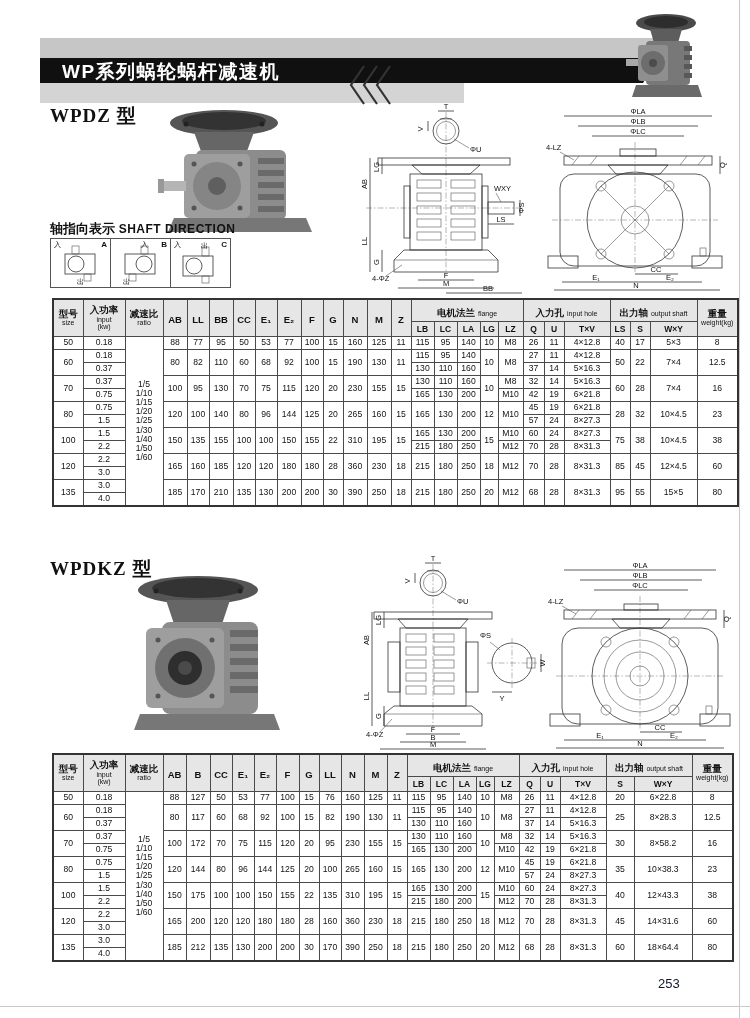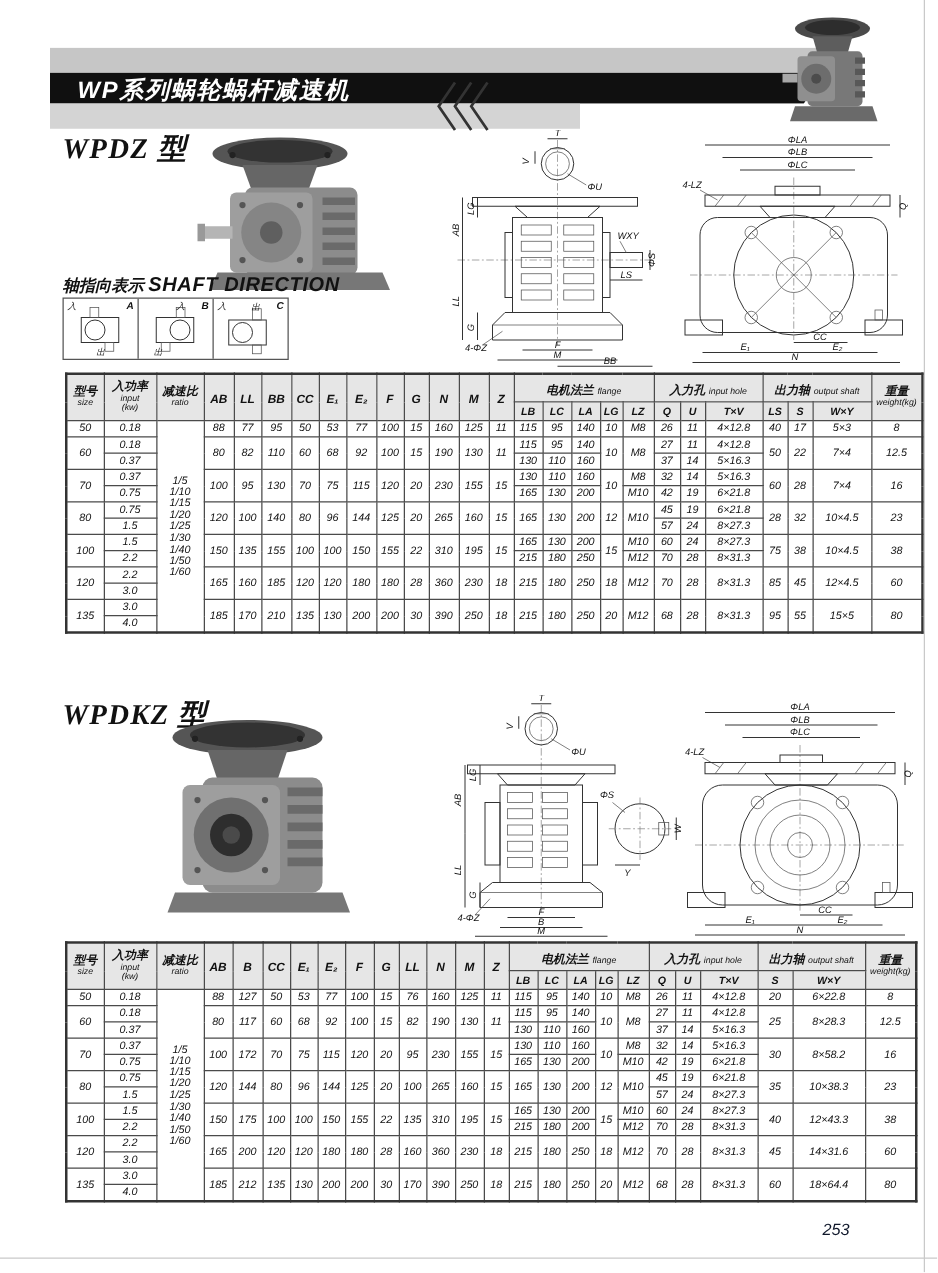--- a/index.html
+++ b/index.html
@@ -1,30 +1,30 @@
 <!DOCTYPE html>
 <html><head>
 <meta charset="utf-8">
 <style>
   html,body{margin:0;padding:0;background:#ffffff;}
   #page{position:relative;width:750px;height:1018px;background:#fff;overflow:hidden;
-        font-family:"Liberation Sans",sans-serif;color:#111;font-style:italic;}
+        font-family:"Liberation Sans",sans-serif;color:#111;}
   .abs{position:absolute;}
 
   
   .band-top{left:40px;top:38px;width:628px;height:21px;background:#c6c6c6;
             clip-path:polygon(0 0,100% 0,calc(100% - 16px) 100%,0 100%);}
   .band-black{left:40px;top:58px;width:618px;height:25px;background:#101010;
             clip-path:polygon(0 0,100% 0,calc(100% - 15px) 100%,0 100%);}
   .band-title{left:62px;top:59px;font-size:19px;font-weight:bold;color:#fff;letter-spacing:1.5px;}
   .band-bottom{left:40px;top:83px;width:424px;height:20px;background:#d4d4d4;}
 
-  .sec-title{font-family:"Liberation Serif",serif;font-weight:bold;font-size:23px;letter-spacing:1px;}
+  .sec-title{font-family:"Liberation Serif",serif;font-weight:bold;font-size:19px;letter-spacing:1px;}
   .sd-title{font-size:13px;font-weight:bold;}
-  .sd-title .en{font-size:16px;font-weight:bold;letter-spacing:.5px;}
+  .sd-title .en{font-size:12px;font-weight:bold;letter-spacing:.5px;}
   .sd-box{display:flex;border:1px solid #555;background:#fff;}
   .sd-cell{width:59px;height:48px;position:relative;border-right:1px solid #555;}
   .sd-cell:last-child{border-right:none;}
   .sd-letter{position:absolute;right:3px;top:1px;font-size:8px;font-weight:bold;}
   .sd-in{position:absolute;left:3px;top:1px;font-size:7px;}
   .sd-out{position:absolute;left:26px;bottom:0px;font-size:7px;}
 
   .pageno{font-size:13px;color:#0f172a;}
 
   

